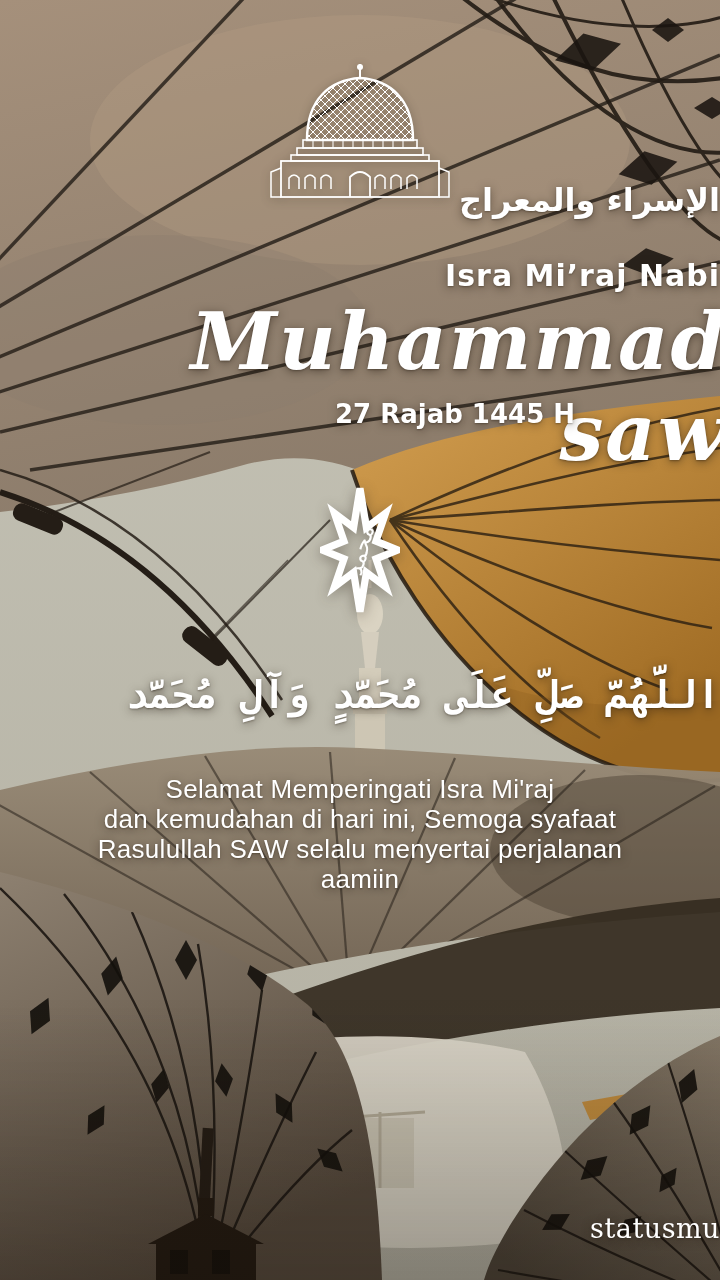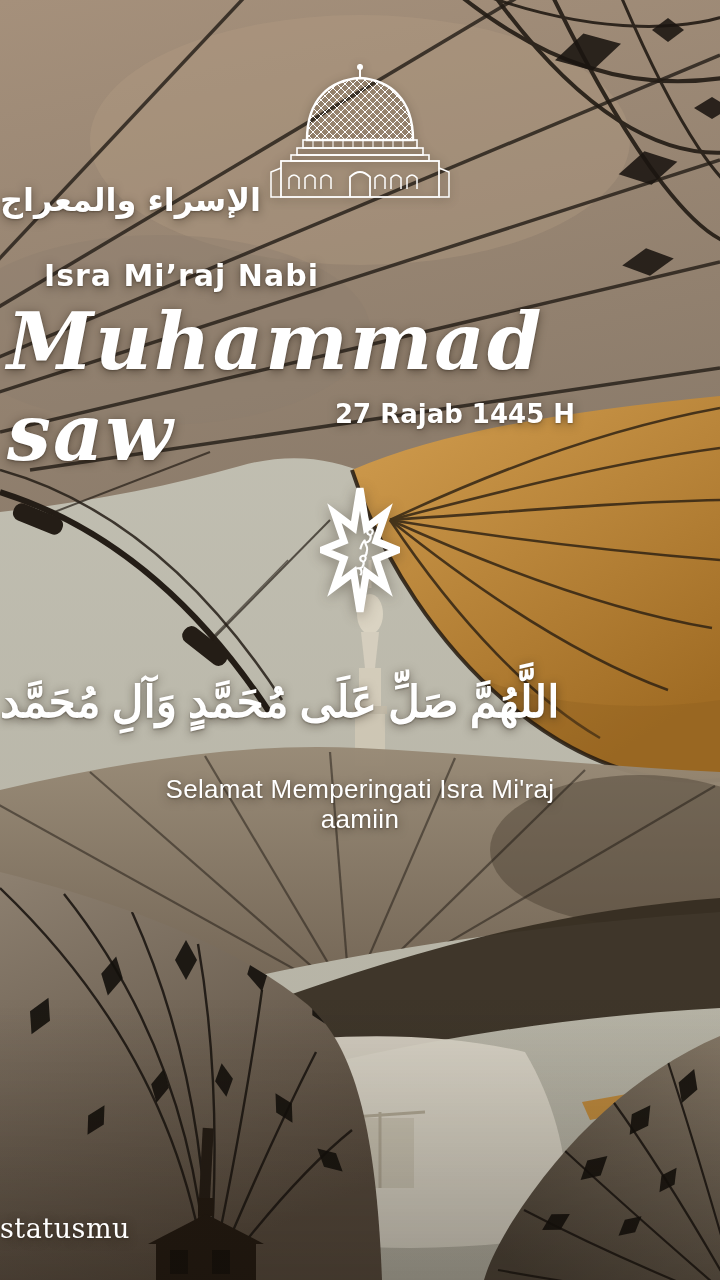--- a/index.html
+++ b/index.html
@@ -4,39 +4,39 @@
 <style>
   * { margin:0; padding:0; box-sizing:border-box; }
   html,body { background:#111; }
   body { font-family:"Liberation Sans", sans-serif; }
   .stage{
     position:relative; width:720px; height:1280px; margin:0 auto;
     overflow:hidden; background:#b7b4a6;
   }
   svg.bg{ position:absolute; inset:0; display:block; }
   .content{ position:absolute; inset:0; z-index:5; color:#fff; }
-  .abs{ position:absolute; left:0; width:100%; text-align:left; }
+  .abs{ position:absolute; left:0; width:100%; text-align:right; }
   .shadowed{ text-shadow:0 2px 10px rgba(35,25,15,.5), 0 1px 2px rgba(35,25,15,.35); }
 
   .mosque-wrap{ position:absolute; top:60px; left:50%; transform:translateX(-50%);
     filter:drop-shadow(0 2px 5px rgba(40,30,20,.45)); }
   .arabic-title{ top:170px; font-family:"DejaVu Sans",sans-serif; font-weight:bold;
     font-size:32px; line-height:1.9; }
   .headline{ top:258px; font-family:"DejaVu Sans",sans-serif; font-weight:800;
     font-size:30px; letter-spacing:1px;padding-left:44px; }
   .script-title{ top:296px; font-family:"DejaVu Serif",serif; font-style:italic;
     font-weight:600; font-size:78px; letter-spacing:2px;margin-left:7px; }
   .dates{ position:absolute; top:400px; left:50%;
     transform:translateX(calc(-50% + 95px));
     font-family:"DejaVu Sans",sans-serif; font-weight:700; font-size:26px;
     line-height:1.12; text-align:center; white-space:nowrap; }
   .star-wrap{ position:absolute; top:486px; left:50%; transform:translateX(-50%);
     filter:drop-shadow(0 3px 7px rgba(40,30,20,.4)); }
-  .salawat{ top:668px; font-family:Liberation Serif, serif; font-weight:bold;
-    font-size:44px; line-height:1.6; }
+  .salawat{ top:668px; font-family:Liberation Mono, monospace; font-weight:bold;
+    font-size:38px; line-height:1.6; }
   .greeting{ position:absolute; top:762px; left:50%; transform:translateX(-50%);
     width:690px; font-size:26px; line-height:30px; letter-spacing:.3px;
     text-align:center;margin-top:12px; }
   .watermark{ top:1186px; font-family:"DejaVu Serif",serif; font-size:27px;
     letter-spacing:.5px;margin-top:27px; }
 </style>
 </head>
 <body>
 
 <div class="stage">
@@ -274,18 +274,20 @@
       <svg width="80" height="128" viewBox="0 0 100 160">
         <polygon points="50,3 58,52 82,34 70,69 97,80 70,91 82,126 58,108 50,157 42,108 18,126 30,91 3,80 30,69 18,34 42,52" fill="none" stroke="#ffffff" stroke-width="9" stroke-linejoin="miter"></polygon>
         <text x="50" y="90" text-anchor="middle" font-size="28" fill="#ffffff" font-family="DejaVu Sans, sans-serif" transform="rotate(-75 50 80)">محمد</text>
       </svg>
     </div>
 
     <div class="abs salawat shadowed">اللَّهُمَّ صَلِّ عَلَى مُحَمَّدٍ وَآلِ مُحَمَّد</div>
 
     <div class="greeting shadowed">
       <div>Selamat Memperingati Isra Mi'raj</div>
+      <div>dan kemudahan di hari ini, Semoga syafaat</div>
+      <div>Rasulullah SAW selalu menyertai perjalanan</div>
       <div>aamiin</div>
     </div>
 
     <div class="abs watermark shadowed">statusmu</div>
   </div>
 </div>
 
 </body></html>

